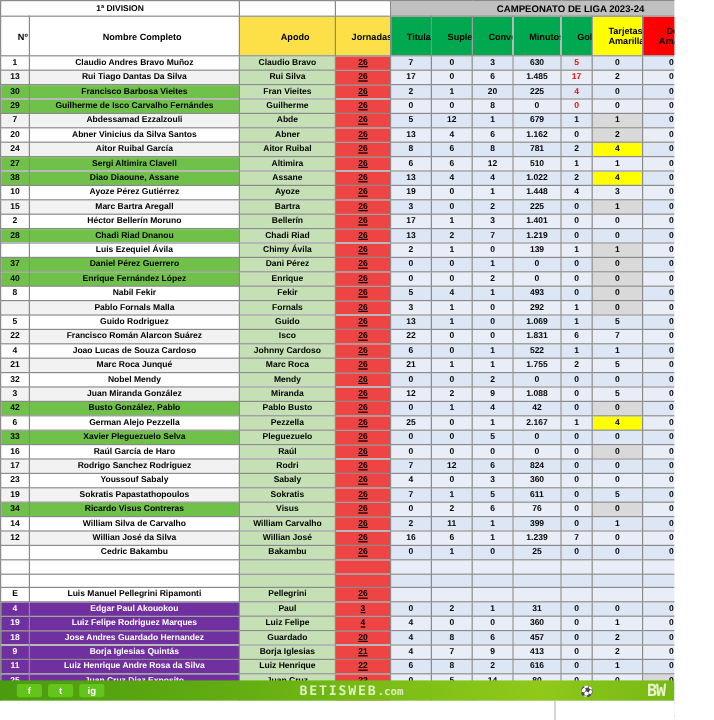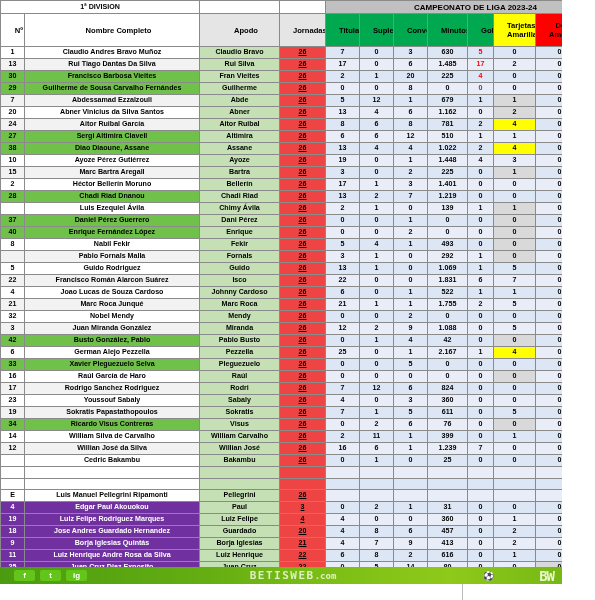--- a/index.html
+++ b/index.html
@@ -44,21 +44,21 @@
   .c-rj    { width: 42px; }
 
   
   .topband { background:#ffffff; height:13px; }
   .topband .camp { background:#c0c0c0; font-size:8px; }
   .topband .blank { background:#ffffff; border-color:#8a8a8a; }
 
   
   tr.hdr td { height: 33px; font-size: 7.6px; white-space: normal; line-height:9px;padding-left:13px; }
   .h-white { background:#ffffff; color:#000; }
-  .h-blue  { background:#e5e5e5; color:#000; border:1px solid #2f5597; }
+  .h-blue  { background:#fde047; color:#000; border:1px solid #2f5597; }
   .h-green { background:#00a94f; color:#ffffff; border:1px solid #006b33; }
   .h-yellow{ background:#ffff00; color:#000; border:1px solid #b8b800;margin-left:16px; }
   .h-red   { background:#ff0000; color:#ffffff; border:1px solid #aa0000; }
 
   
   .nm        { text-align:center; background:#ffffff; }
   .nm.alt    { background:#f2f2f2; }
   .nm.canter { background:#70c14a; }
   .nm.gone   { background:#7030a0; color:#ffffff; }
   .num       { background:#ffffff; }
@@ -187,21 +187,21 @@
           <td class="stat">1</td>
           <td class="stat">20</td>
           <td class="stat">225</td>
           <td class="stat red">4</td>
           <td class="stat">0</td>
           <td class="stat">0</td>
           <td class="stat">0</td>
         </tr>
         <tr>
           <td class="num canter">29</td>
-          <td class="nm canter">Guilherme de Sousa Carvalho Fernándes</td>
+          <td class="nm canter">Guilherme de Isco Carvalho Fernándes</td>
           <td class="nick">Guilherme</td>
           <td class="jor">26</td>
           <td class="stat alt">0</td>
           <td class="stat alt">0</td>
           <td class="stat alt">8</td>
           <td class="stat alt">0</td>
           <td class="stat alt red">0</td>
           <td class="stat alt">0</td>
           <td class="stat alt">0</td>
           <td class="stat alt">0</td>

